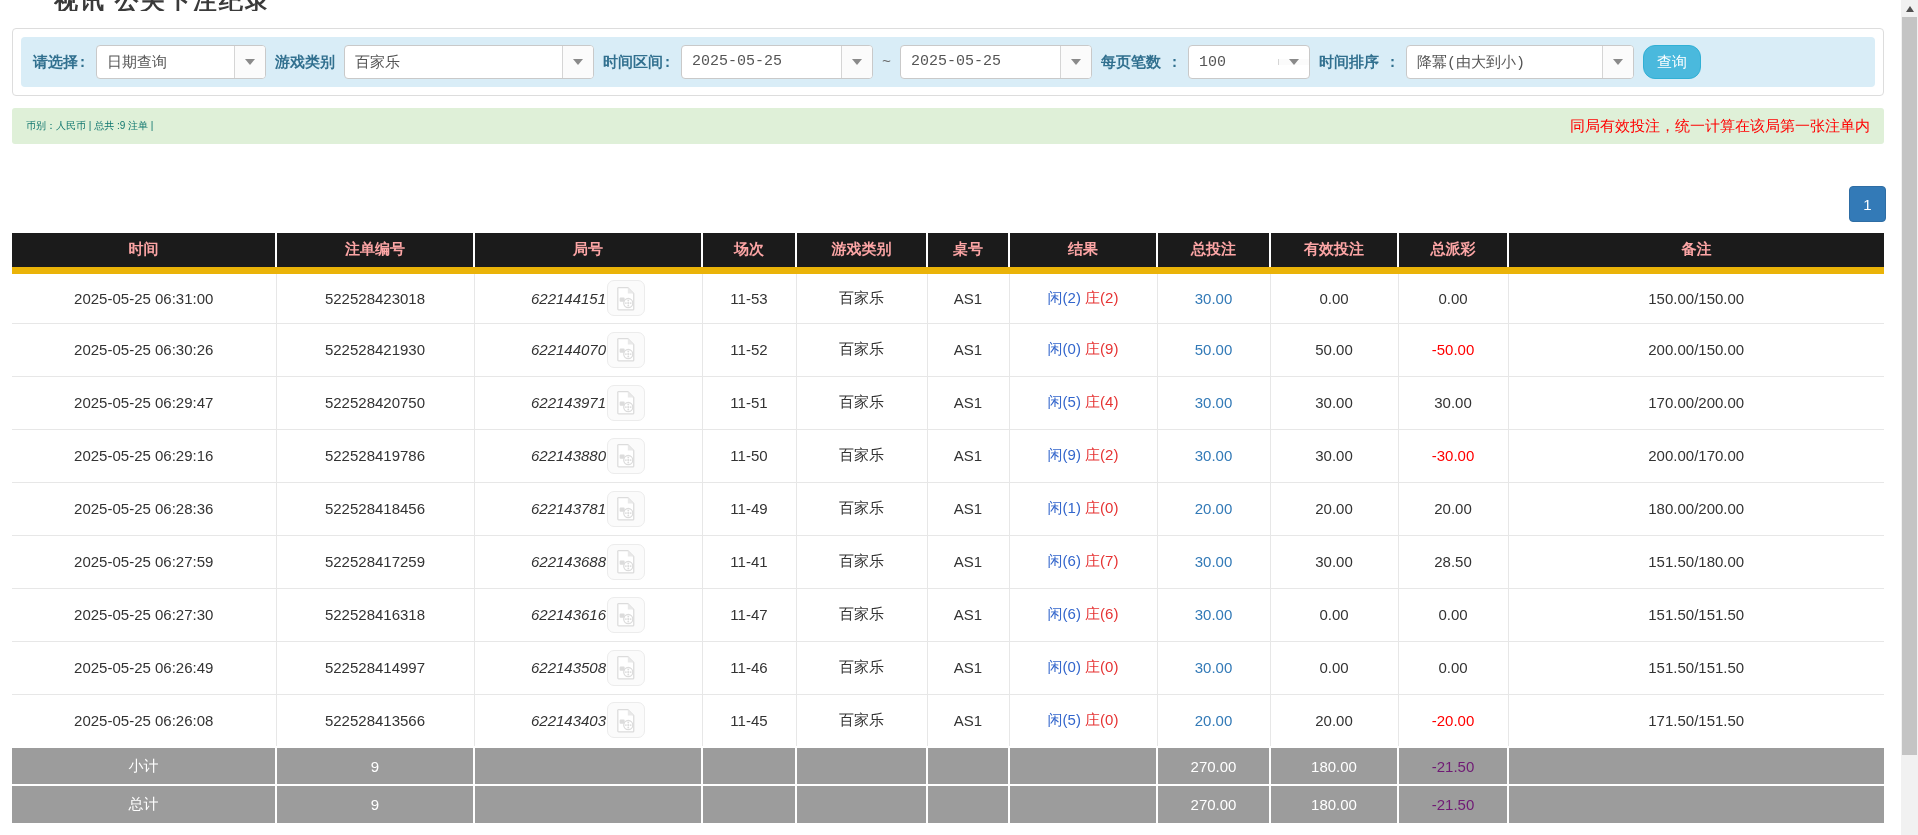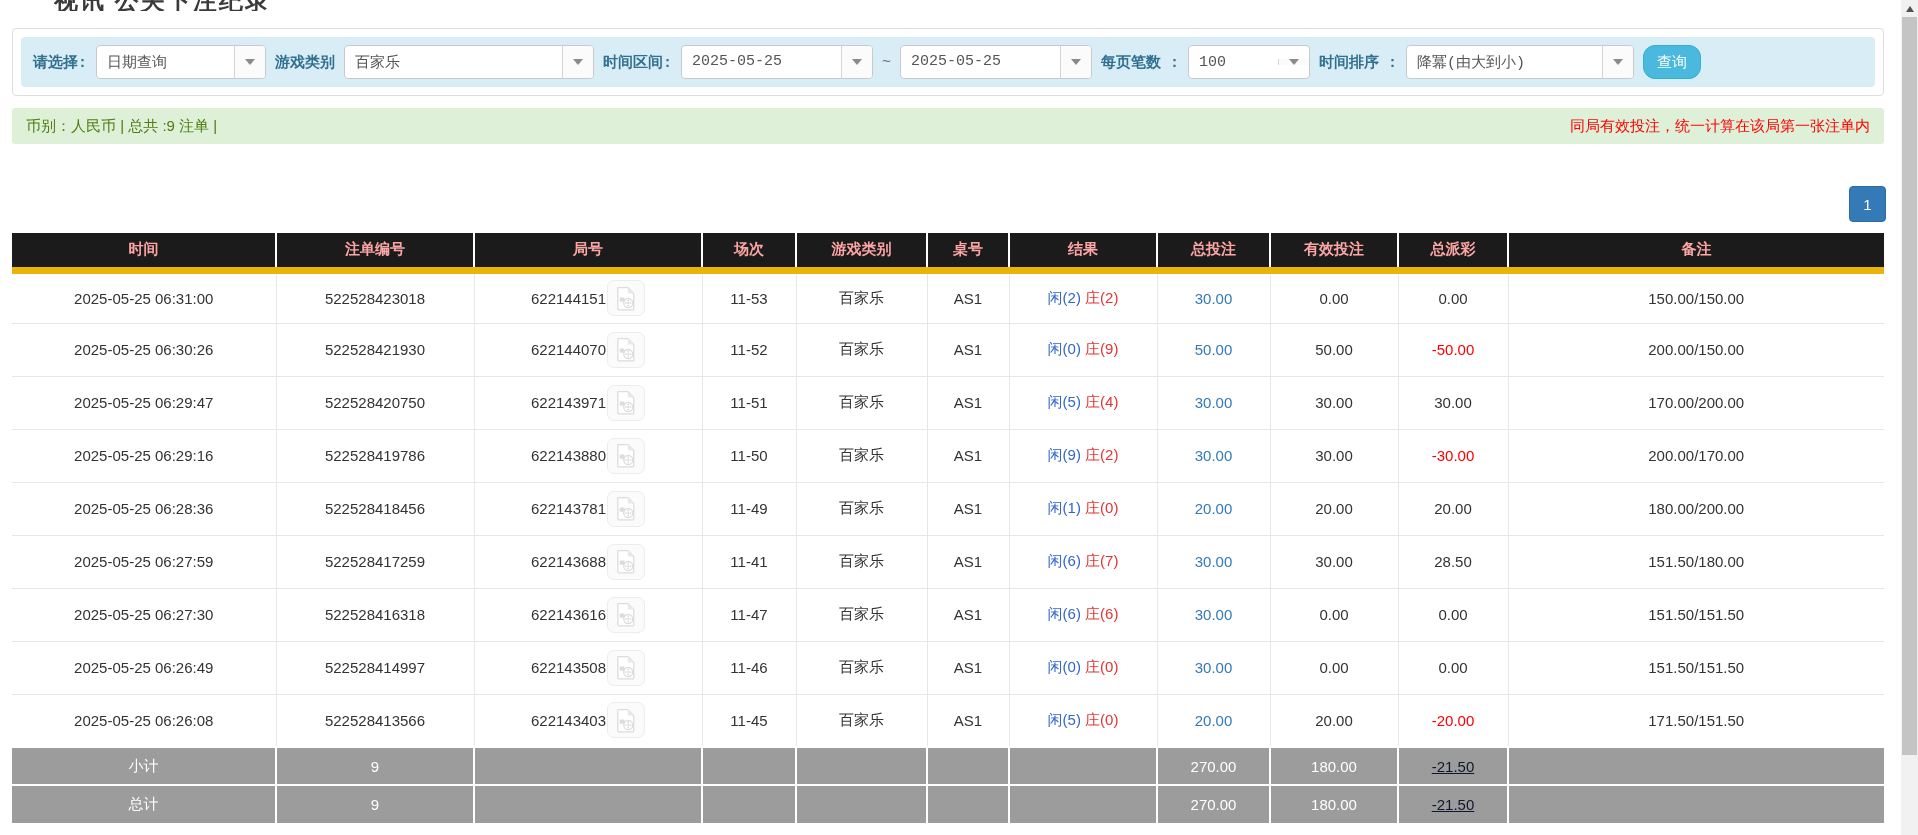--- a/index.html
+++ b/index.html
@@ -28,53 +28,53 @@
   .w-per { width:122px;align-items:center; } .w-sort { width:228px; }
   .tilde { font-size:15px; color:#666; }
   .search-btn { height:34px; padding:0 13px; background:#4ab9dd; border:1px solid #31b0d5;
                 border-radius:12px; color:#fff; font-size:15px; cursor:pointer;
                 font-family:inherit; }
 
   
   .summary-bar { margin:12px 17px 0 12px; height:36px; background:#dff0d8;
                  border-radius:3px; display:flex; align-items:center;
                  justify-content:space-between; padding:0 14px; }
-  .summary-left { font-size:15px; color:#4d7c0f; }
+  .summary-left { font-size:10px; color:#0f766e; }
   .summary-right { font-size:15px; color:#ff0000; }
 
   
   .pagination-row { margin:42px 15px 0 12px; height:36px; display:flex;
                     justify-content:flex-end; }
   .page-btn { width:37px; height:36px; background:#337ab7; border:1px solid #2e6da4;
               border-radius:4px; color:#fff; font-size:15px; cursor:pointer;
               font-family:inherit; }
 
   
   .table-wrap { margin:11px 17px 0 12px; }
   table { width:100%; border-collapse:collapse; table-layout:fixed; }
   thead th { height:37px; background:#1b1b1b; color:#fca5a5; font-size:15px;
              font-weight:bold; border-right:2px solid #fff; }
   thead th:last-child { border-right:none; }
   tbody td { height:53px; background:#fff; text-align:center; font-size:15px; color:#333;
              border-right:1px solid #e7e7e7; border-bottom:1px solid #e7e7e7;
              white-space:nowrap; overflow:hidden; }
   tbody td:last-child { border-right:none; }
   tbody tr:first-child td { border-top:7px solid #eab308; }
-  .round-cell .round-inner { display:flex; align-items:center; justify-content:center; gap:1px; }
+  .round-cell .round-inner { display:flex; align-items:center; justify-content:center; gap:1px;font-style:italic; }
   .video-btn { display:inline-flex; align-items:center; justify-content:center;
                width:38px; height:36px; background:#fbfbfb; border:1px solid #ececec;
                border-radius:7px; cursor:pointer; }
   .res-player { color:#3366cc; } .res-banker { color:#e63333; }
   .bet-link { color:#337ab7; cursor:pointer; text-decoration:none; }
   .neg { color:#ff0000; }
   tfoot td { height:38px; background:#9c9c9c; color:#fff; font-size:15px;
              text-align:center; border:2px solid #fff;margin-left:40px; }
   tfoot td:first-child { border-left:none; } tfoot td:last-child { border-right:none; }
   tfoot tr:last-child td { border-bottom:none; }
-  tfoot .neg { color:#0f172a;text-decoration:underline; }
+  tfoot .neg { color:#701a75; }
 
   
   .scrollbar { position:fixed; top:0; right:0; width:17px; height:835px; background:#f1f1f1; }
   .sb-arrow { position:absolute; top:0; left:0; width:17px; height:17px; background:#f1f1f1;
               display:flex; align-items:center; justify-content:center; cursor:pointer; }
   .tri-up { width:0; height:0; border-left:4px solid transparent;
             border-right:4px solid transparent; border-bottom:6px solid #505050; }
   .sb-thumb { position:absolute; top:17px; left:1px; width:15px; height:738px;
               background:#c4c4c4; cursor:pointer; }
 </style>

